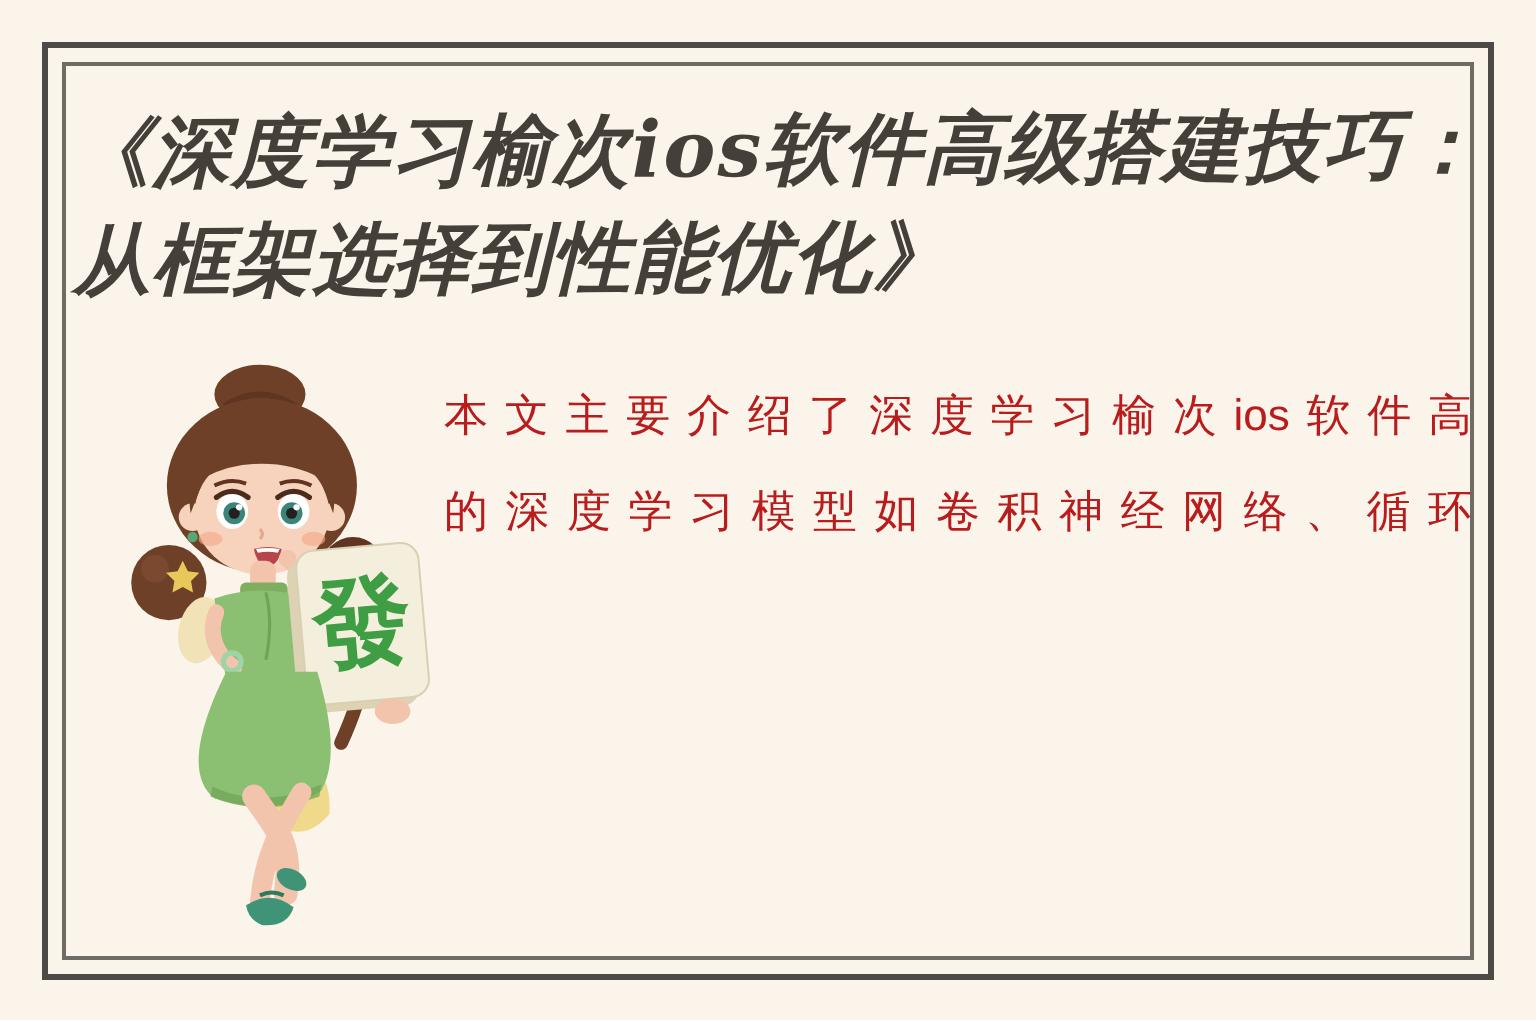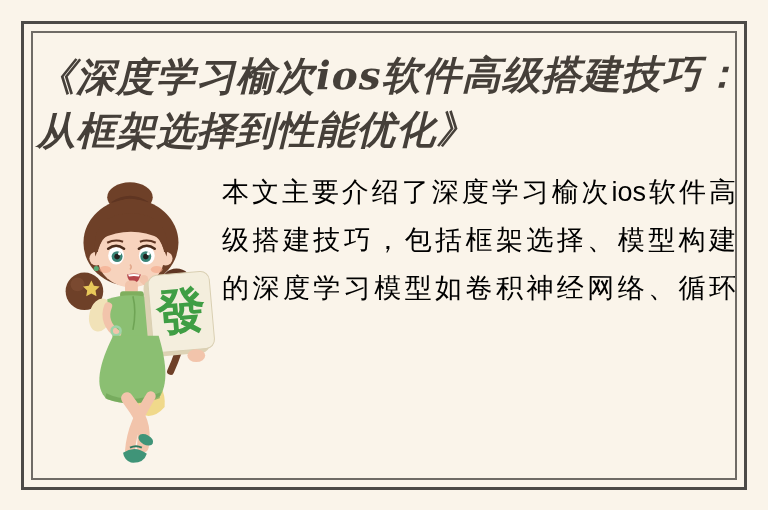--- a/index.html
+++ b/index.html
@@ -33,23 +33,23 @@
     font-weight:900;
     font-size:39px;
     line-height:54px;
     letter-spacing:1px;
     color:#453f39;
     transform:rotate(-0.3deg);
   }
   .title .t-line{white-space:nowrap;}
   .body-text{
     position:absolute;
-    left:222px;top:168px;width:514px;
-    color:#000000;
-    font-size:27px;
+    left:222px;top:184px;width:514px;
+    color:#b91c1c;
+    font-size:22px;
   }
   .body-text .b-line{
     height:48px;
     line-height:48px;
     text-align:justify;
     text-align-last:justify;
     white-space:nowrap;
     overflow:hidden;
   }
   .mascot{
@@ -140,17 +140,16 @@
     <path d="M100,231 C110,246 120,254 116,280" stroke="#f2c4ab" stroke-width="12" fill="none" stroke-linecap="round"></path>
     <path d="M124,229 C114,246 105,260 103,284" stroke="#f2c4ab" stroke-width="10" fill="none" stroke-linecap="round"></path>
 
     <ellipse cx="119" cy="273" rx="8" ry="5" fill="#3f9478" transform="rotate(28 119 273)"></ellipse>
     <path d="M96,286 Q108,278 120,287 Q117,297 104,296 Q97,293 96,286 Z" fill="#3f9478"></path>
     <path d="M103,281 q6,-3 12,0" stroke="#2e7a60" stroke-width="2" fill="none"></path>
   </svg>
 
   <div class="body-text">
     <div class="b-line">本文主要介绍了深度学习榆次ios软件高</div>
-    <div class="b-line">级搭建技巧，包括框架选择、模型构建</div>
     <div class="b-line">的深度学习模型如卷积神经网络、循环</div>
   </div>
 
 </div>
 
 </body></html>

